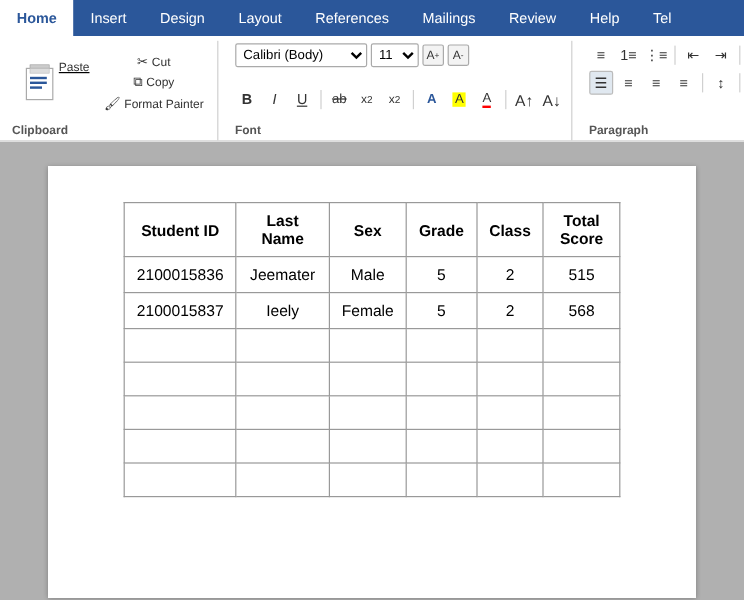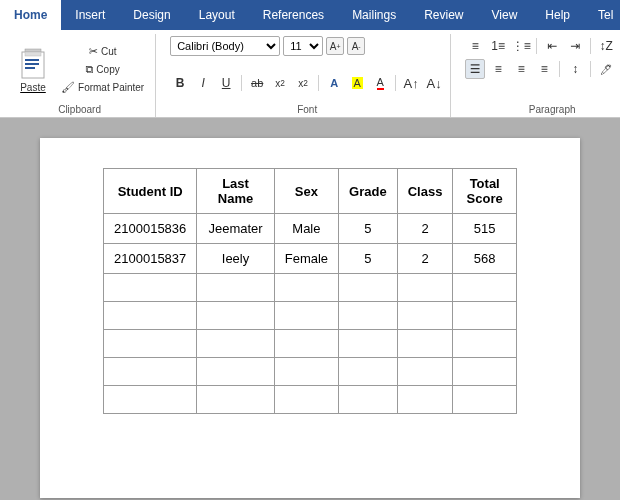--- a/index.html
+++ b/index.html
@@ -43,40 +43,39 @@
       flex-direction: column;
       align-items: flex-start;
       border-right: 1px solid #d0d0d0;
       padding: 2px 6px 2px 6px;
       min-width: fit-content;
     }
     .ribbon-group:last-child { border-right: none; }
     .ribbon-group-label {
       font-size: 10px;
       color: #555;
-      text-align: center;
       width: 100%;
       margin-top: auto;
       padding-top: 2px;
+      font-weight: bold;
     }
     .ribbon-group-content {
       display: flex;
       align-items: center;
       flex: 1;
       gap: 2px;
     }
 
     
     .clipboard-group .ribbon-group-content {
       gap: 0;
     }
     .paste-btn {
       display: flex;
-      flex-direction: column;
-      align-items: center;
+      flex-direction: row;
       padding: 2px 6px;
       border: 1px solid transparent;
       border-radius: 2px;
       cursor: pointer;
       font-size: 10px;
       min-width: 38px;
       text-decoration: underline;
     }
     .small-btns {
       display: flex;
@@ -214,21 +213,20 @@
 <div class="main-container">
 
   <div class="ribbon-tabs">
     <div class="ribbon-tab active">Home</div>
     <div class="ribbon-tab">Insert</div>
     <div class="ribbon-tab">Design</div>
     <div class="ribbon-tab">Layout</div>
     <div class="ribbon-tab">References</div>
     <div class="ribbon-tab">Mailings</div>
     <div class="ribbon-tab">Review</div>
-    <div class="ribbon-tab">View</div>
     <div class="ribbon-tab">Help</div>
     <div class="ribbon-tab">Tel</div>
   </div>
 
   <div class="ribbon-bar">
 
     <div class="ribbon-group clipboard-group">
       <div class="ribbon-group-content">
         <div class="paste-btn">
           <div style="display:flex;align-items:center;justify-content:center;width:32px;height:36px;">

